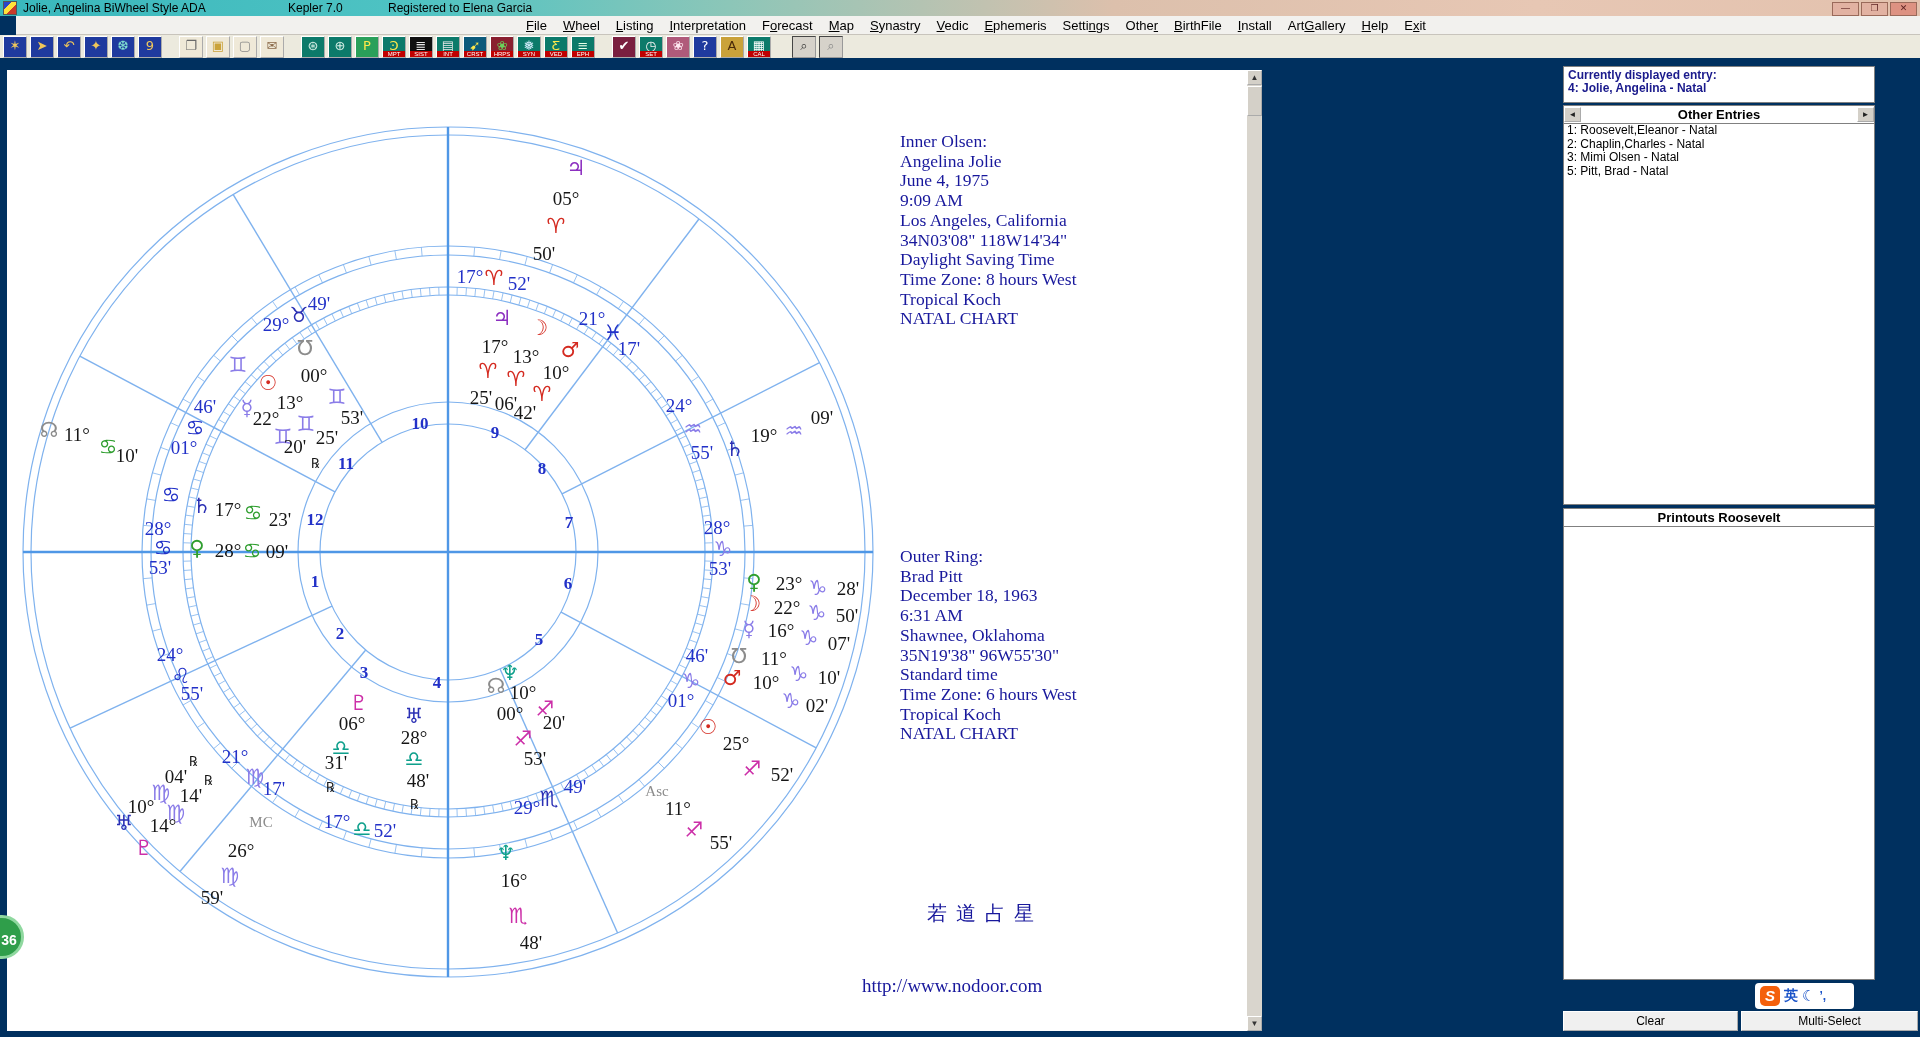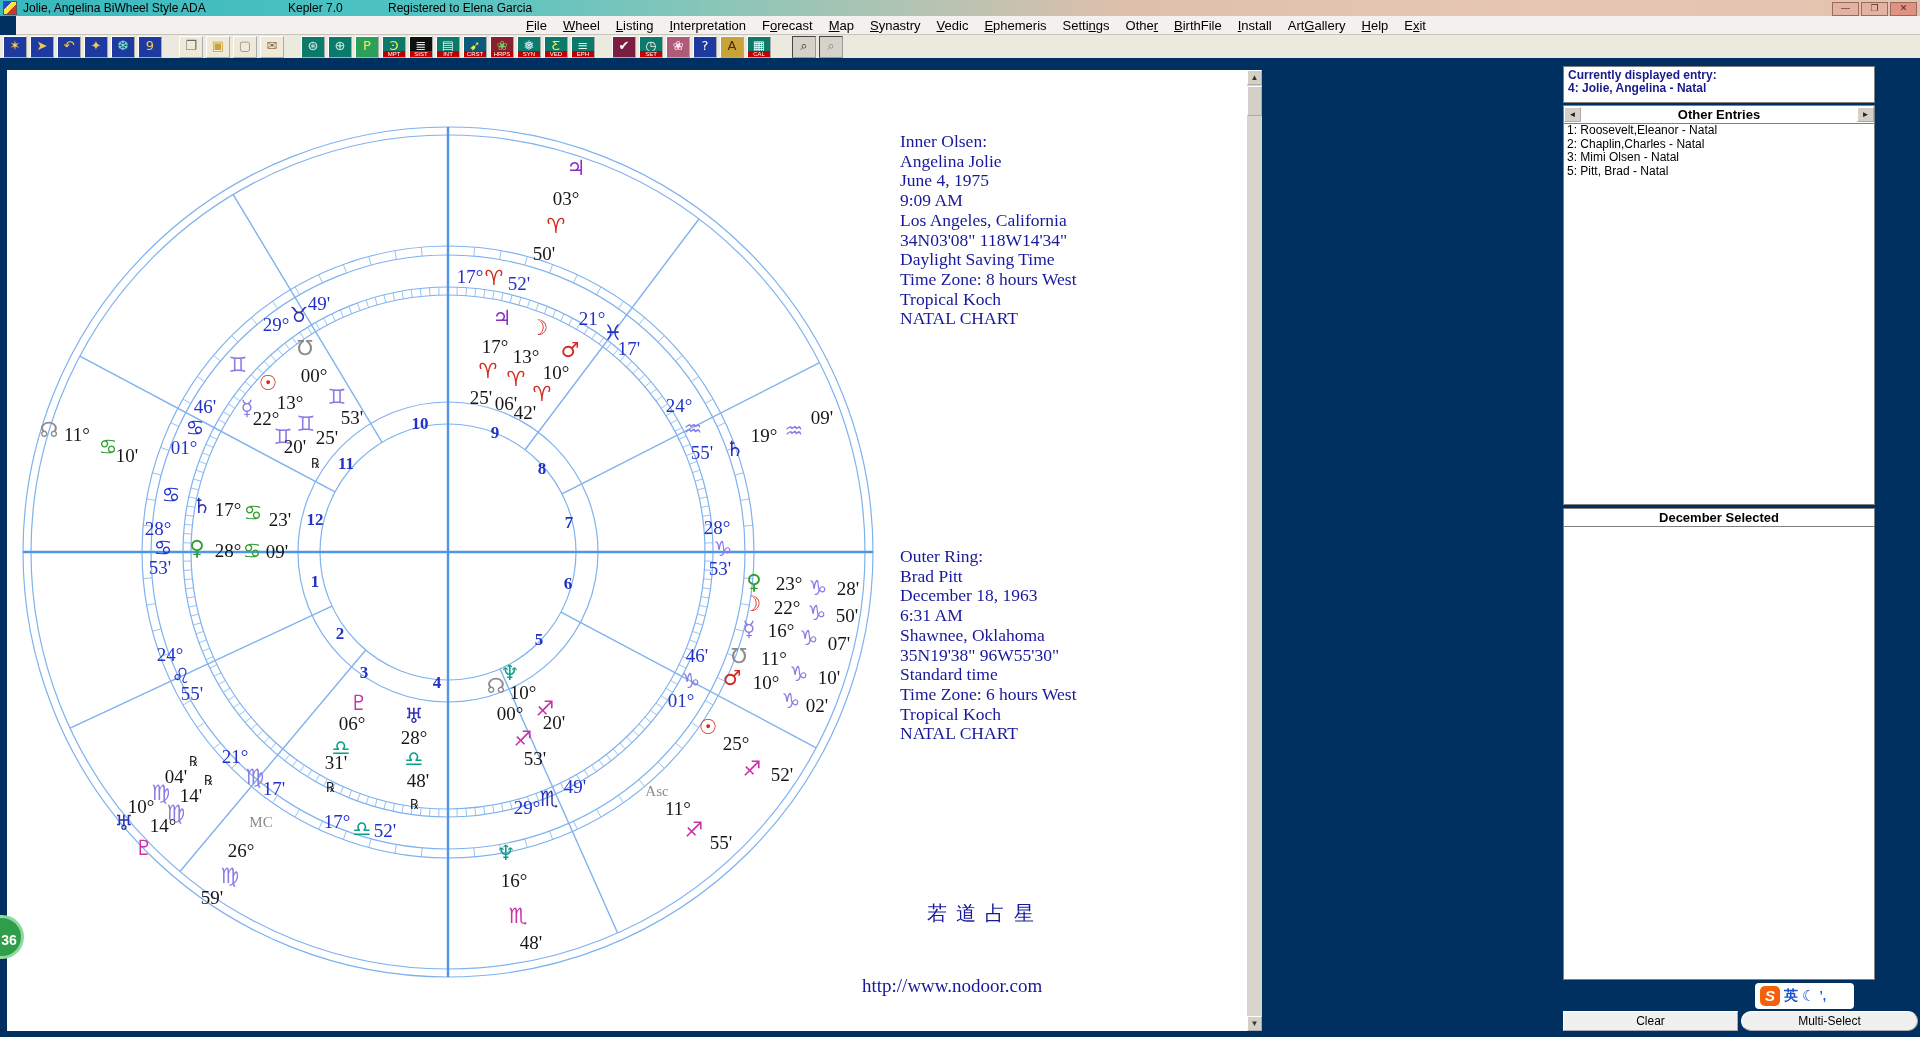--- a/index.html
+++ b/index.html
@@ -69,21 +69,21 @@
   #sogou{position:absolute;left:194px;top:925px;width:99px;height:26px;background:#fff;
     border-radius:4px;display:flex;align-items:center;gap:4px;padding:0 5px;box-sizing:border-box;}
   #sogou .slogo{width:20px;height:20px;background:#f4600c;border-radius:5px;color:#fff;
     font-weight:bold;font-size:15px;line-height:20px;text-align:center;font-style:italic;}
   #sogou .mode{color:#1a53c8;font-weight:bold;font-size:14px;}
   #sogou .moon{color:#1a53c8;font-size:15px;}
   #sogou .punc{color:#1a53c8;font-size:12px;font-weight:bold;}
   .rp-btn{position:absolute;top:953px;height:20px;background:#f0f0f0;border:1px outset #fff;
     font-size:12px;text-align:center;line-height:18px;color:#000;box-sizing:border-box;}
   #btn-clear{left:2px;width:175px;}
-  #btn-multi{left:180px;width:177px;border-radius:10px;}
+  #btn-multi{left:180px;width:177px;}
 </style>
 </head>
 <body>
 
 <div id="titlebar">
   <div id="app-icon"></div>
   <div id="title-text">Jolie, Angelina BiWheel Style ADA</div>
   <div id="title-app">Kepler 7.0</div>
   <div>Registered to Elena Garcia</div>
   <div class="win-btns">
@@ -517,21 +517,21 @@
         <span class="frag s-r" style="left: 407px; top: 733px; color: rgb(22, 22, 22);">℞</span>
         <span class="frag s-g" style="left: 503px; top: 603px; color: rgb(15, 160, 140);">♆</span>
         <span class="frag s-d" style="left: 516px; top: 623px; color: rgb(22, 22, 22);">10°</span>
         <span class="frag s-g" style="left: 538px; top: 639px; color: rgb(204, 47, 168);">♐</span>
         <span class="frag s-d" style="left: 547px; top: 653px; color: rgb(22, 22, 22);">20'</span>
         <span class="frag s-g" style="left: 489px; top: 616px; color: rgb(140, 140, 140);">☊</span>
         <span class="frag s-d" style="left: 503px; top: 644px; color: rgb(22, 22, 22);">00°</span>
         <span class="frag s-g" style="left: 516px; top: 669px; color: rgb(204, 47, 168);">♐</span>
         <span class="frag s-d" style="left: 528px; top: 689px; color: rgb(22, 22, 22);">53'</span>
         <span class="frag s-g" style="left: 569px; top: 98px; color: rgb(140, 47, 192);">♃</span>
-        <span class="frag s-d" style="left: 559px; top: 129px; color: rgb(22, 22, 22);">03°</span>
+        <span class="frag s-d" style="left: 559px; top: 129px; color: rgb(22, 22, 22);">05°</span>
         <span class="frag s-g" style="left: 549px; top: 156px; color: rgb(212, 42, 32);">♈</span>
         <span class="frag s-d" style="left: 537px; top: 184px; color: rgb(22, 22, 22);">50'</span>
         <span class="frag s-g" style="left: 728px; top: 379px; color: rgb(42, 47, 180);">♄</span>
         <span class="frag s-d" style="left: 757px; top: 366px; color: rgb(22, 22, 22);">19°</span>
         <span class="frag s-g" style="left: 787px; top: 361px; color: rgb(138, 124, 232);">♒</span>
         <span class="frag s-d" style="left: 815px; top: 348px; color: rgb(22, 22, 22);">09'</span>
         <span class="frag s-g" style="left: 747px; top: 512px; color: rgb(47, 158, 47);">♀</span>
         <span class="frag s-d" style="left: 782px; top: 514px; color: rgb(22, 22, 22); text-align: center;">23°</span>
         <span class="frag s-g" style="left: 811px; top: 518px; color: rgb(138, 124, 232);">♑</span>
         <span class="frag s-d" style="left: 841px; top: 519px; color: rgb(22, 22, 22); text-align: right;">28'</span>
@@ -629,21 +629,21 @@
       </div>
       <div class="rp-list" id="other-list">
           <div class="rp-item">1: Roosevelt,Eleanor - Natal</div>
           <div class="rp-item">2: Chaplin,Charles - Natal</div>
           <div class="rp-item">3: Mimi Olsen - Natal</div>
           <div class="rp-item">5: Pitt, Brad - Natal</div>
         </div>
     </div>
     <div class="rp-box" id="print-box">
       <div class="rp-header">
-          <div class="hd">December Selected</div>
+          <div class="hd">Printouts Roosevelt</div>
         </div>
     </div>
     <div id="sogou">
       <div class="slogo">S</div>
       <div class="mode">英</div>
       <div class="moon">☾</div>
       <div class="punc">’,</div>
     </div>
     <div class="rp-btn" id="btn-clear">Clear</div>
     <div class="rp-btn" id="btn-multi">Multi-Select</div>

